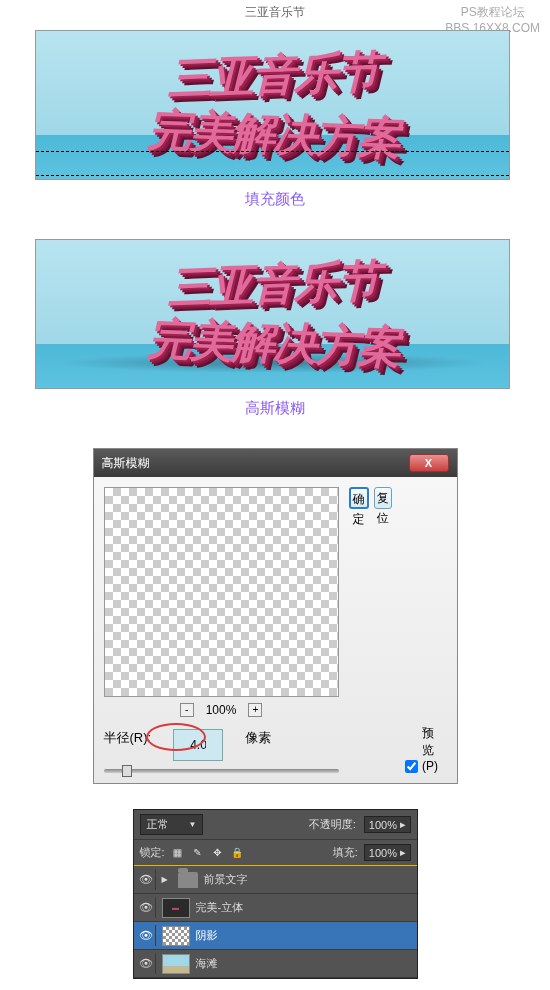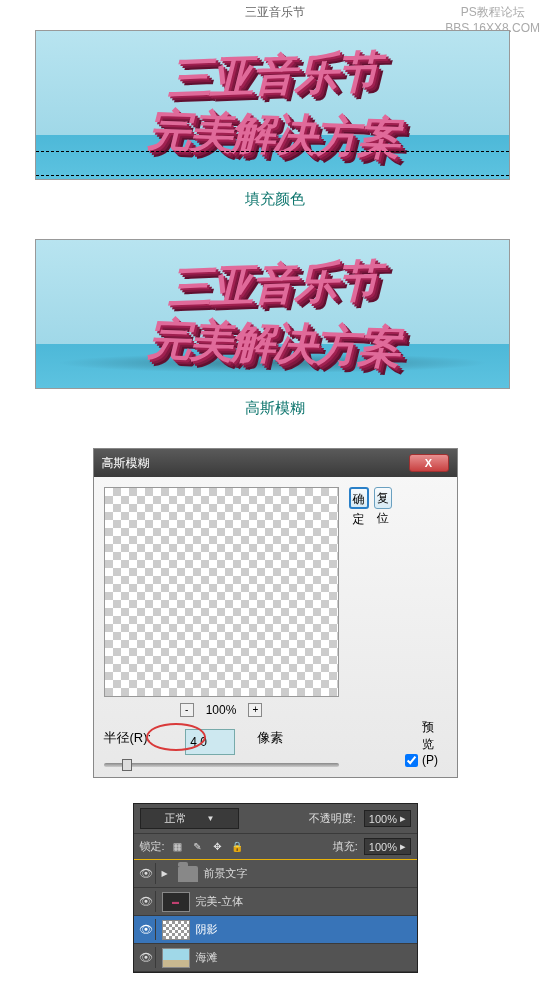--- a/index.html
+++ b/index.html
@@ -8,53 +8,53 @@
     .header-text { text-align: center; font-size: 12px; color: #666; padding: 4px 0; }
     .watermark { position: absolute; top: 4px; right: 10px; font-size: 12px; color: #aaa; }
     
     .example-section { width: 480px; margin: 5px auto; }
     .example-img { width: 475px; height: 150px; background: linear-gradient(to bottom, #b8e4f0 0%, #a0d8e8 70%, #4db8d8 70%, #5dc3e0 100%); position: relative; border: 1px solid #999; display: flex; flex-direction: column; align-items: center; justify-content: center; overflow: hidden; }
     .text-3d-1 { font-size: 44px; font-weight: 900; color: #e06a9a; text-shadow: 2px 2px 0 #a02050, 4px 4px 0 #801840, 6px 6px 0 #601030; transform: skewY(-2deg); font-style: italic; letter-spacing: -2px; }
     .text-3d-2 { font-size: 44px; font-weight: 900; color: #e06a9a; text-shadow: 2px 2px 0 #a02050, 4px 4px 0 #801840, 6px 6px 0 #601030; transform: skewY(2deg); font-style: italic; letter-spacing: -2px; }
     .selection-marks { position: absolute; bottom: 3px; left: 0; right: 0; height: 25px; border-top: 1.5px dashed #000; border-bottom: 1.5px dashed #000; }
     .soft-shadow { position: absolute; bottom: 15px; left: 20px; right: 20px; height: 20px; background: radial-gradient(ellipse, rgba(0,0,0,0.3), transparent 70%); }
     
-    .caption { text-align: center; color: #0f766e; font-size: 15px; padding: 10px 0 25px; }
+    .caption { text-align: center; color: #8b5cf6; font-size: 15px; padding: 10px 0 25px; }
     
     .dialog { width: 365px; margin: 5px auto; border: 1px solid #888; background: linear-gradient(to bottom, #f8f8f8, #e8e8e8); font-size: 12px; }
     .dialog-title { background: linear-gradient(to bottom, #5a5a5a, #3a3a3a); color: #fff; padding: 5px 8px; display: flex; justify-content: space-between; align-items: center; }
     .close-btn { width: 40px; height: 18px; background: linear-gradient(to bottom, #e89090, #c84040); border: 1px solid #a03030; border-radius: 3px; color: #fff; text-align: center; line-height: 16px; font-weight: bold; font-size: 11px; }
     .dialog-body { display: flex; padding: 10px; gap: 10px; }
     .preview-area { width: 235px; }
     .preview-box { width: 235px; height: 210px; background: #fff; border: 1px solid #999; position: relative; overflow: hidden; }
     .checker { position: absolute; inset: 0; background-image: 
       linear-gradient(45deg, #ccc 25%, transparent 25%),
       linear-gradient(-45deg, #ccc 25%, transparent 25%),
       linear-gradient(45deg, transparent 75%, #ccc 75%),
       linear-gradient(-45deg, transparent 75%, #ccc 75%);
       background-size: 16px 16px;
       background-position: 0 0, 0 8px, 8px -8px, -8px 0;
     }
     .zoom-row { display: flex; align-items: center; justify-content: center; gap: 12px; margin-top: 6px; }
     .zoom-btn { width: 14px; height: 14px; border: 1px solid #888; background: #f0f0f0; text-align: center; line-height: 12px; font-size: 10px; }
     .radius-row { margin-top: 12px; display: flex; align-items: flex-start; gap: 22px; font-size: 13px; }
-    .radius-input { width: 50px; height: 26px; border: 1px solid #7aa; background: #cde8f0; text-align: left; padding: 0 4px; font-size: 12px; color: #000; margin-left: 12px; }
+    .radius-input { width: 50px; height: 32px; border: 1px solid #7aa; background: #cde8f0; text-align: left; padding: 0 16px; font-size: 12px; color: #000; }
     .red-circle { border: 2px solid #d93a3a; border-radius: 50%; position: absolute; width: 60px; height: 28px; margin-left: 42px; margin-top: -6px; pointer-events: none; }
     .slider { width: 235px; height: 4px; background: linear-gradient(to bottom, #888, #ccc); margin-top: 8px; position: relative; border-radius: 2px; }
     .slider-thumb { position: absolute; left: 18px; top: -4px; width: 10px; height: 12px; background: #ddd; border: 1px solid #666; }
     
     .btn-col { display: flex; flex-direction: row; gap: 5px; width: 95px; }
     .ps-btn { height: 22px; background: linear-gradient(to bottom, #f8fbfd, #d8ebf5); border: 1px solid #6aa0c0; border-radius: 3px; font-size: 12px; text-align: center; line-height: 20px; }
     .ps-btn.highlight { border: 2px solid #2a80c8; }
     .preview-check { display: flex; align-items: flex-end; gap: 4px; margin-top: 5px; font-size: 12px; padding-left: 8px; }
     .preview-check input { width: 13px; height: 13px; }
     
     .layers-panel { width: 285px; margin: 25px auto 5px; background: #535353; border: 1px solid #222; font-size: 11px; color: #ddd; }
     .layers-top { display: flex; padding: 4px 6px; gap: 8px; align-items: center; border-bottom: 1px solid #3a3a3a; }
-    .dropdown { background: #3a3a3a; border: 1px solid #222; padding: 2px 24px; display: flex; align-items: center; gap: 20px; }
+    .dropdown { background: #3a3a3a; border: 1px solid #222; padding: 2px 6px; display: flex; align-items: center; gap: 20px; }
     .dropdown-arrow { font-size: 8px; }
     .spacer { flex: 1; }
     .pct-box { background: #3a3a3a; border: 1px solid #222; padding: 1px 4px; display: flex; align-items: center; gap: 3px; }
     .layers-lock-row { display: flex; padding: 4px 6px; gap: 6px; align-items: center; border-bottom: 1px solid #eab308; }
     .lock-icon { width: 14px; height: 14px; display: inline-flex; align-items: center; justify-content: center; font-size: 10px; }
     
     .layer-row { display: flex; align-items: center; padding: 3px 4px; gap: 6px; border-bottom: 1px solid #3a3a3a; height: 28px; }
     .layer-row.selected { background: #3874b8; color: #fff; }
     .eye-col { width: 18px; text-align: center; border-right: 1px solid #3a3a3a; height: 100%; display: flex; align-items: center; justify-content: center; }
     .layer-thumb { width: 28px; height: 20px; border: 1px solid #888; background: #fff; }

